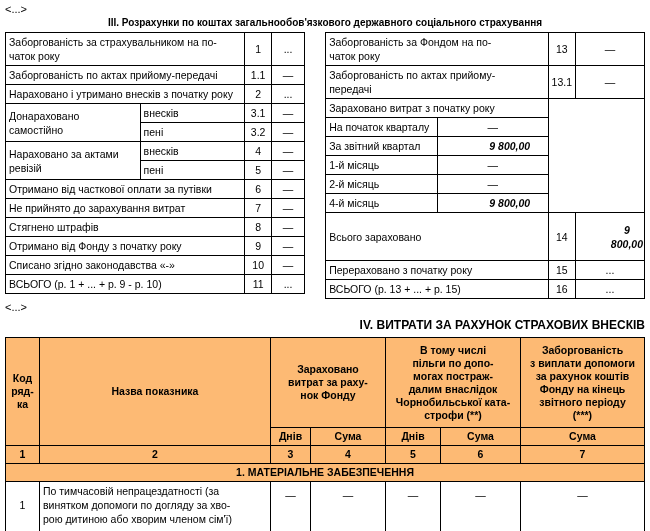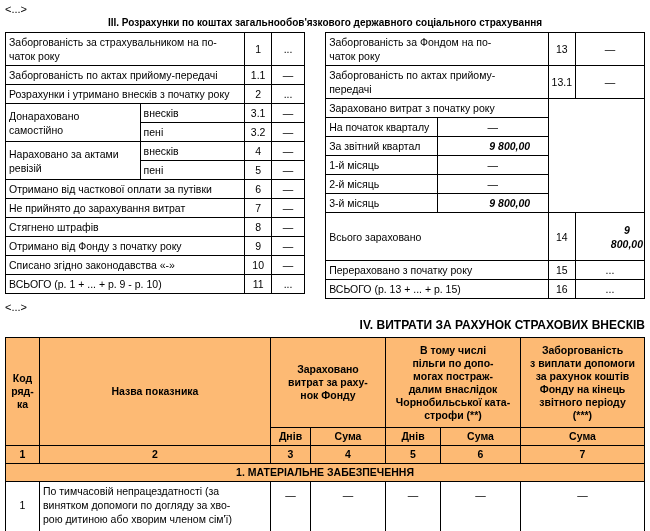--- a/index.html
+++ b/index.html
@@ -71,21 +71,21 @@
 чаток року</td>
         <td class="num">1</td>
         <td class="val">...</td>
       </tr>
       <tr>
         <td colspan="2">Заборгованість по актах прийому-передачі</td>
         <td class="num">1.1</td>
         <td class="val">—</td>
       </tr>
       <tr>
-        <td colspan="2">Розрахунки і утримано внесків з початку року</td>
+        <td colspan="2">Нараховано і утримано внесків з початку року</td>
         <td class="num">2</td>
         <td class="val">...</td>
       </tr>
       <tr>
         <td rowspan="2" class="pre">Донараховано
 самостійно</td>
         <td>внесків</td>
         <td class="num">3.1</td>
         <td class="val">—</td>
       </tr>
@@ -173,21 +173,21 @@
       </tr>
       <tr>
         <td>1-й місяць</td>
         <td class="val">—</td>
       </tr>
       <tr>
         <td>2-й місяць</td>
         <td class="val">—</td>
       </tr>
       <tr>
-        <td>3-й місяць</td>
+        <td>4-й місяць</td>
         <td class="val bi">9 800,00</td>
       </tr>
       <tr class="h-tall">
         <td colspan="2" class="b">Всього зараховано</td>
         <td class="num">14</td>
         <td class="val bi">9 800,00</td>
       </tr>
       <tr>
         <td colspan="2" class="b">Перераховано з початку року</td>
         <td class="num">15</td>

